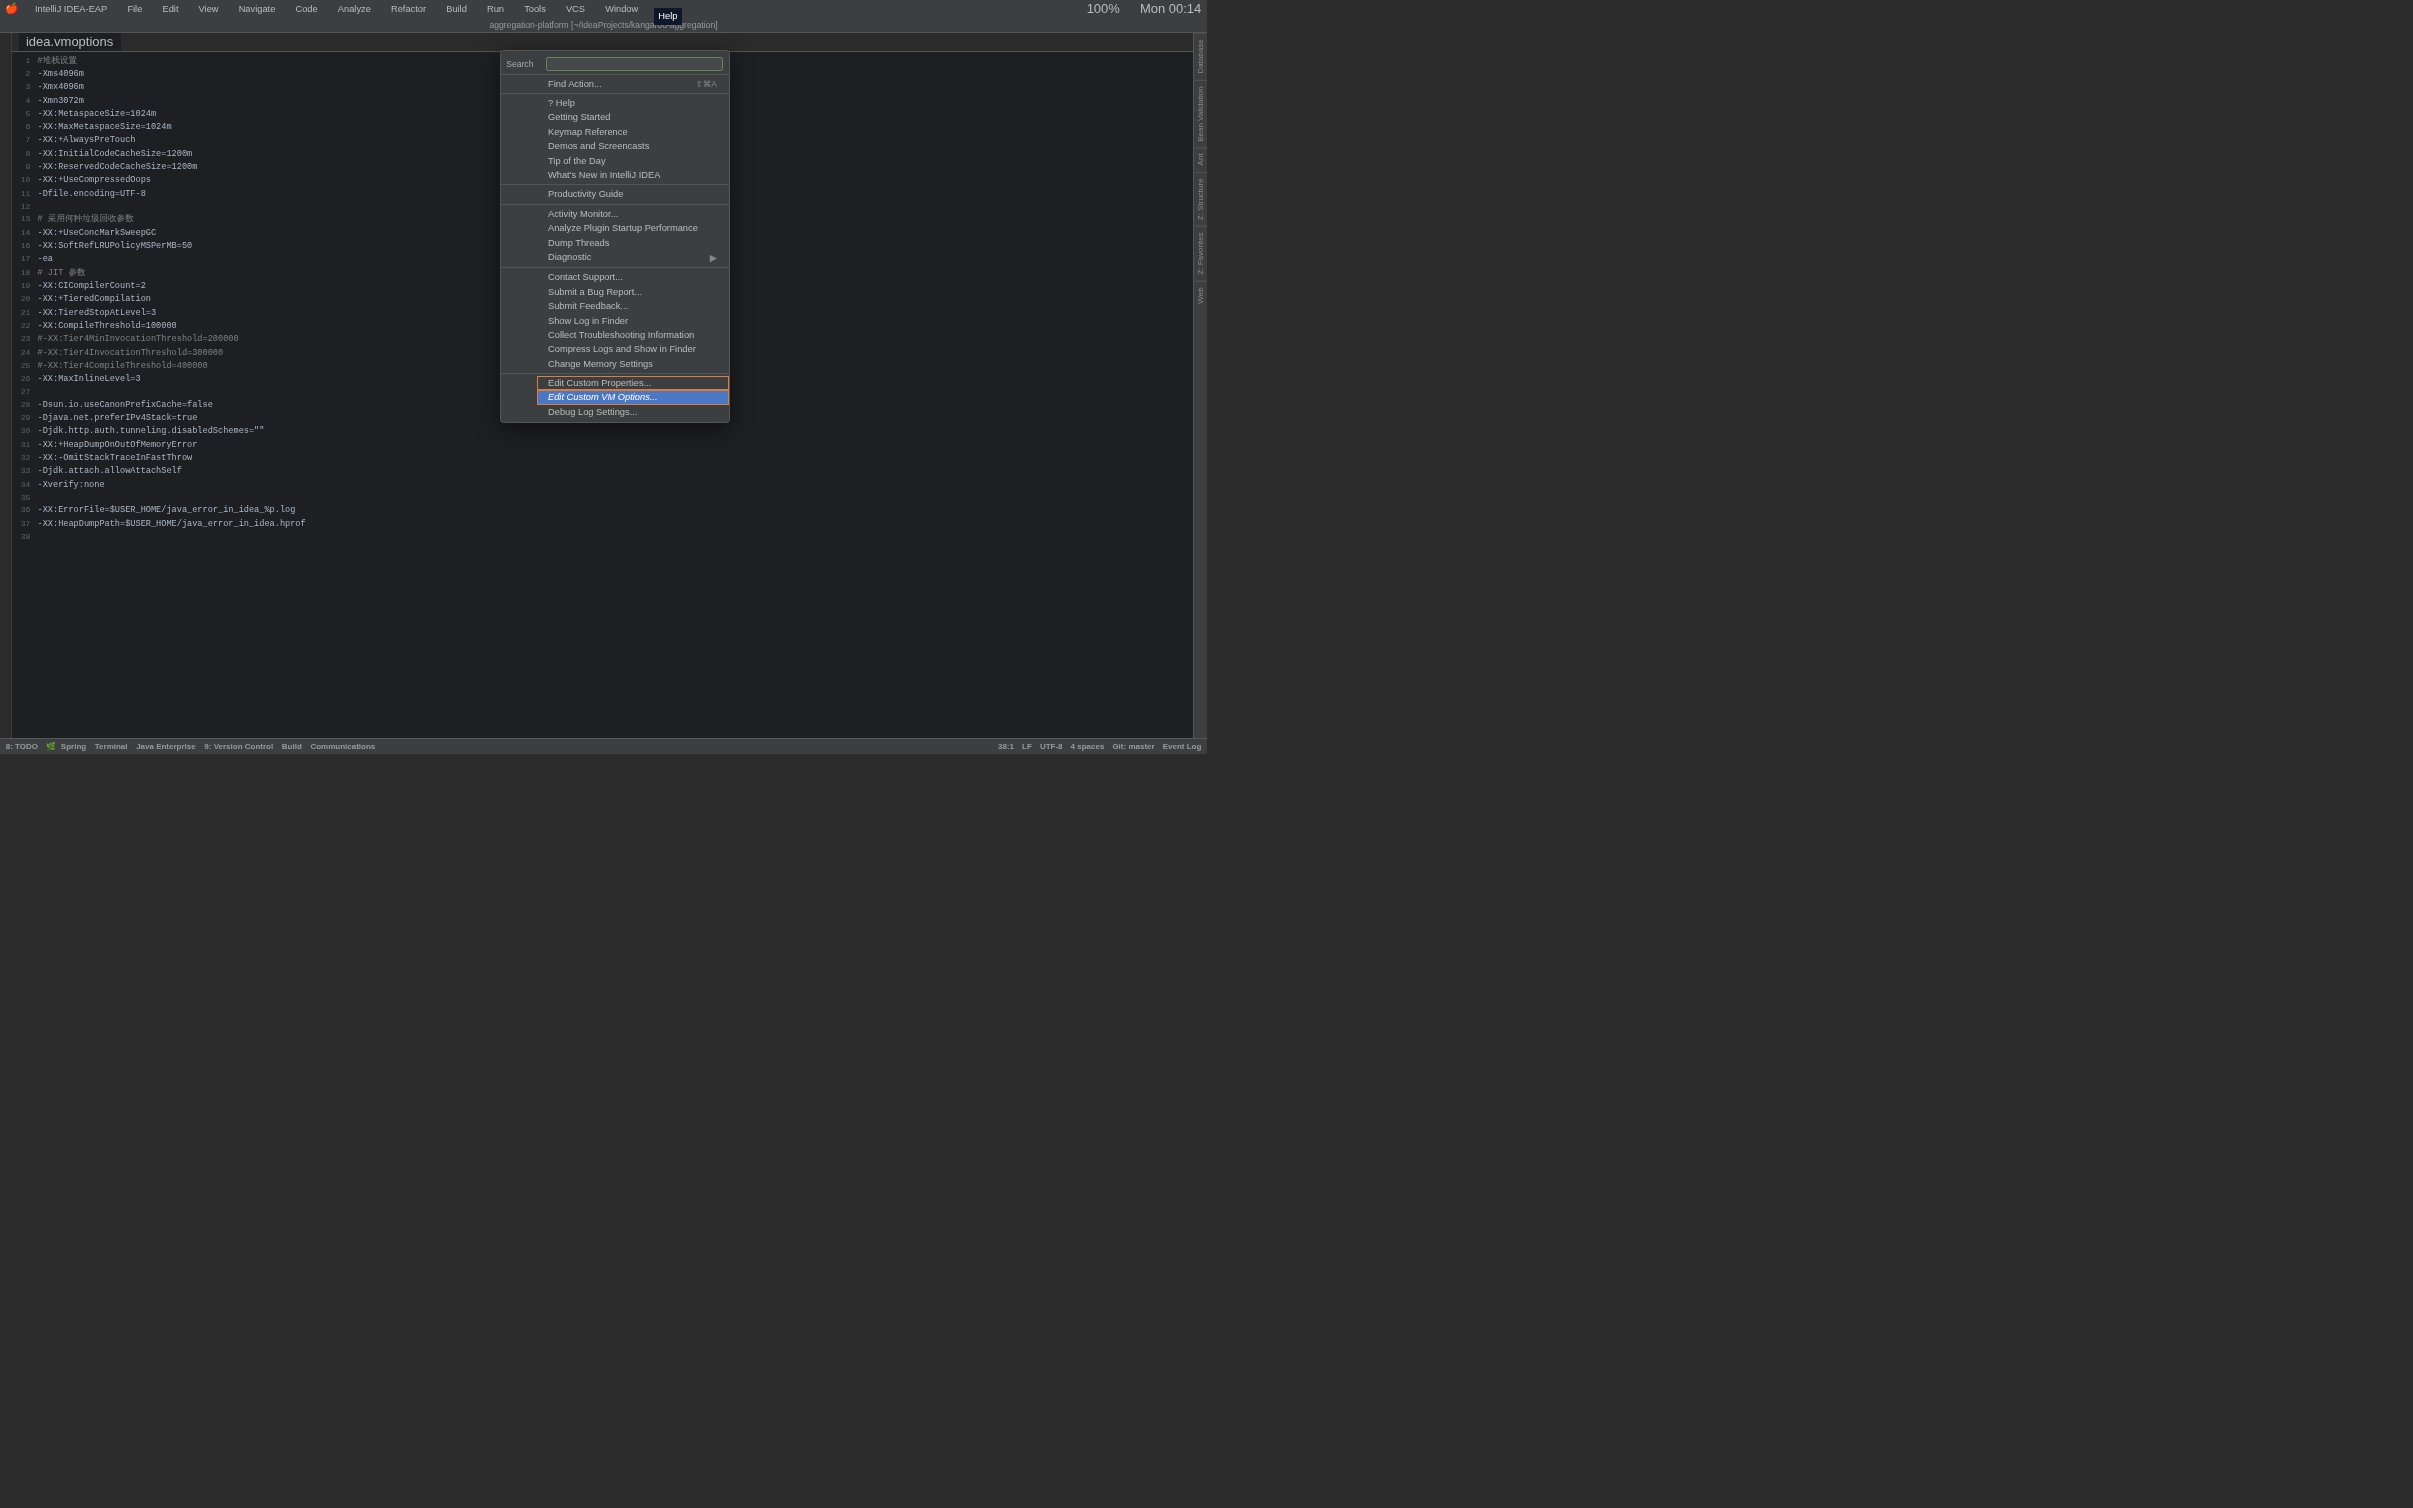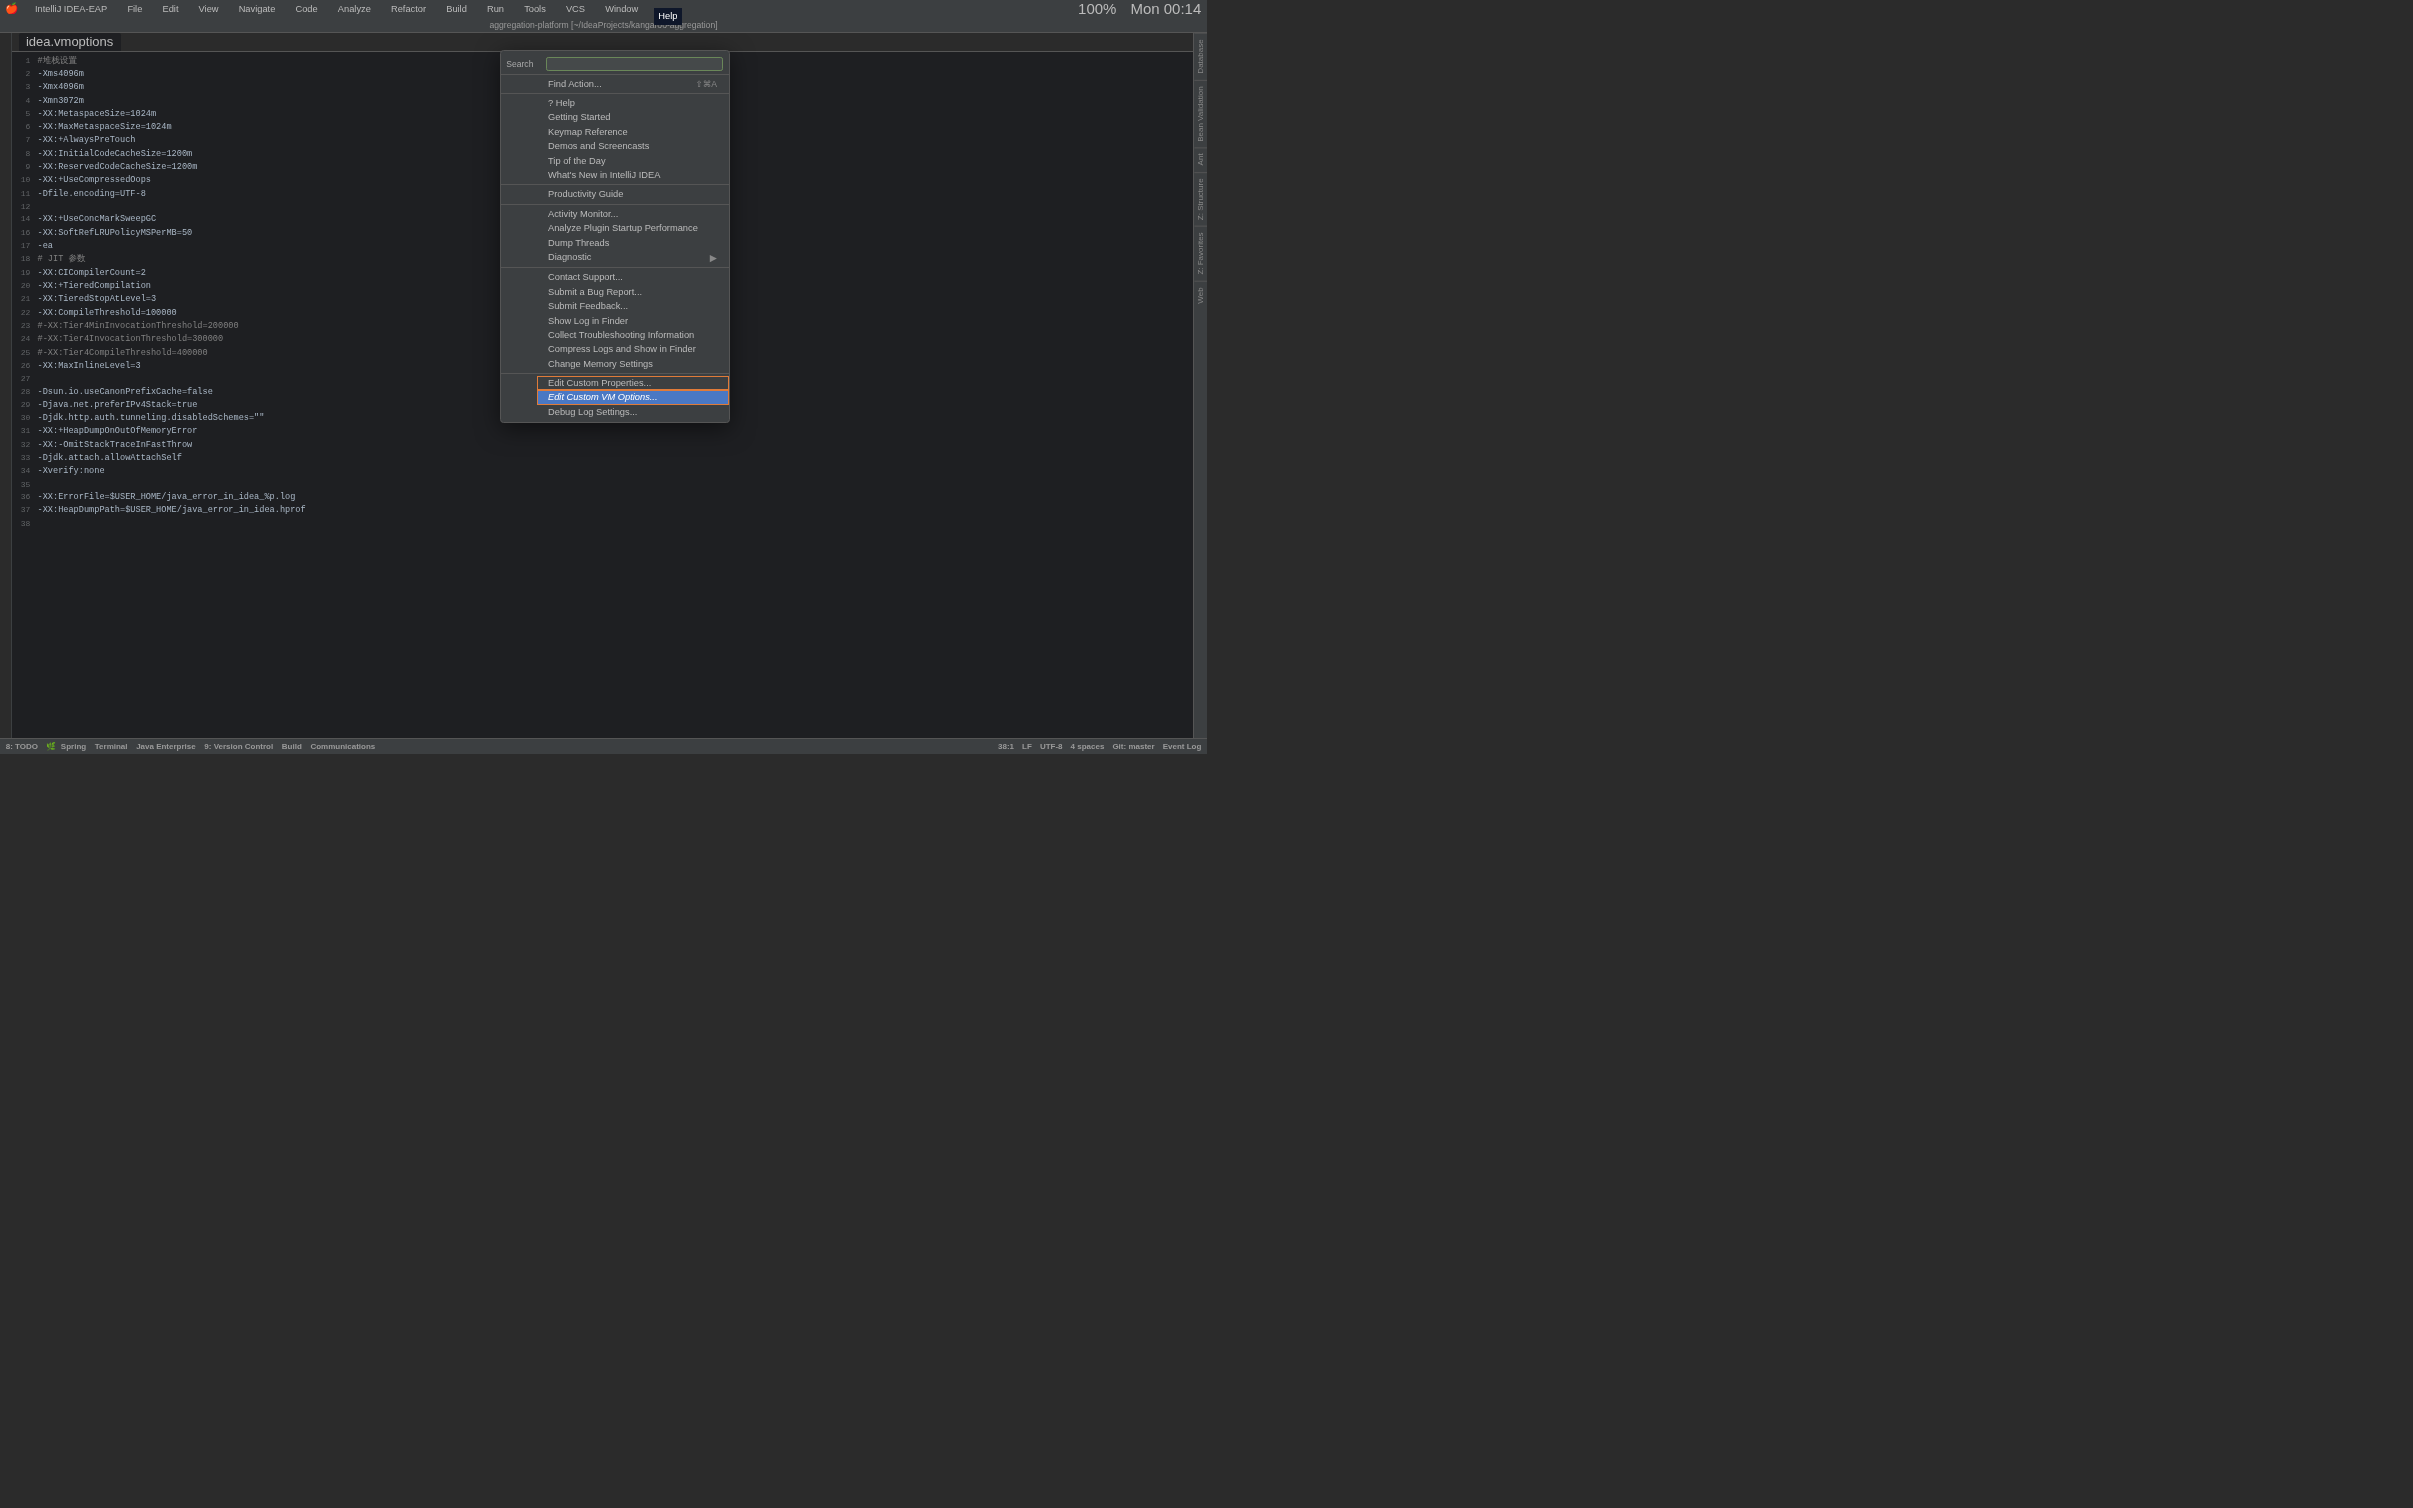--- a/index.html
+++ b/index.html
@@ -40,22 +40,22 @@
       margin-top: 15px;
     }
     .apple-logo {
       font-size: 10.8px;
       color: #cccccc;
     }
     .menu-bar-right {
       margin-left: auto;
       display: flex;
       align-items: center;
-      gap: 14px;
-      font-size: 15px;
+      gap: 20px;
+      font-size: 13px;
       color: #bbbbbb;
     }
 
     
     .title-bar {
       height: 16px;
       background: #3c3f41;
       display: flex;
       align-items: center;
       justify-content: center;
@@ -328,20 +328,24 @@
         </div>
         <div class="code-line">
           <span class="line-num">11</span>
           <span class="line-content">-Dfile.encoding=UTF-8</span>
         </div>
         <div class="code-line">
           <span class="line-num">12</span>
           <span class="line-content"></span>
         </div>
         <div class="code-line">
+          <span class="line-num">13</span>
+          <span class="line-content" style="color: rgb(128, 128, 128);"># 采用何种垃圾回收参数</span>
+        </div>
+        <div class="code-line">
           <span class="line-num">14</span>
           <span class="line-content">-XX:+UseConcMarkSweepGC</span>
         </div>
         <div class="code-line">
           <span class="line-num">16</span>
           <span class="line-content">-XX:SoftRefLRUPolicyMSPerMB=50</span>
         </div>
         <div class="code-line">
           <span class="line-num">17</span>
           <span class="line-content">-ea</span>

